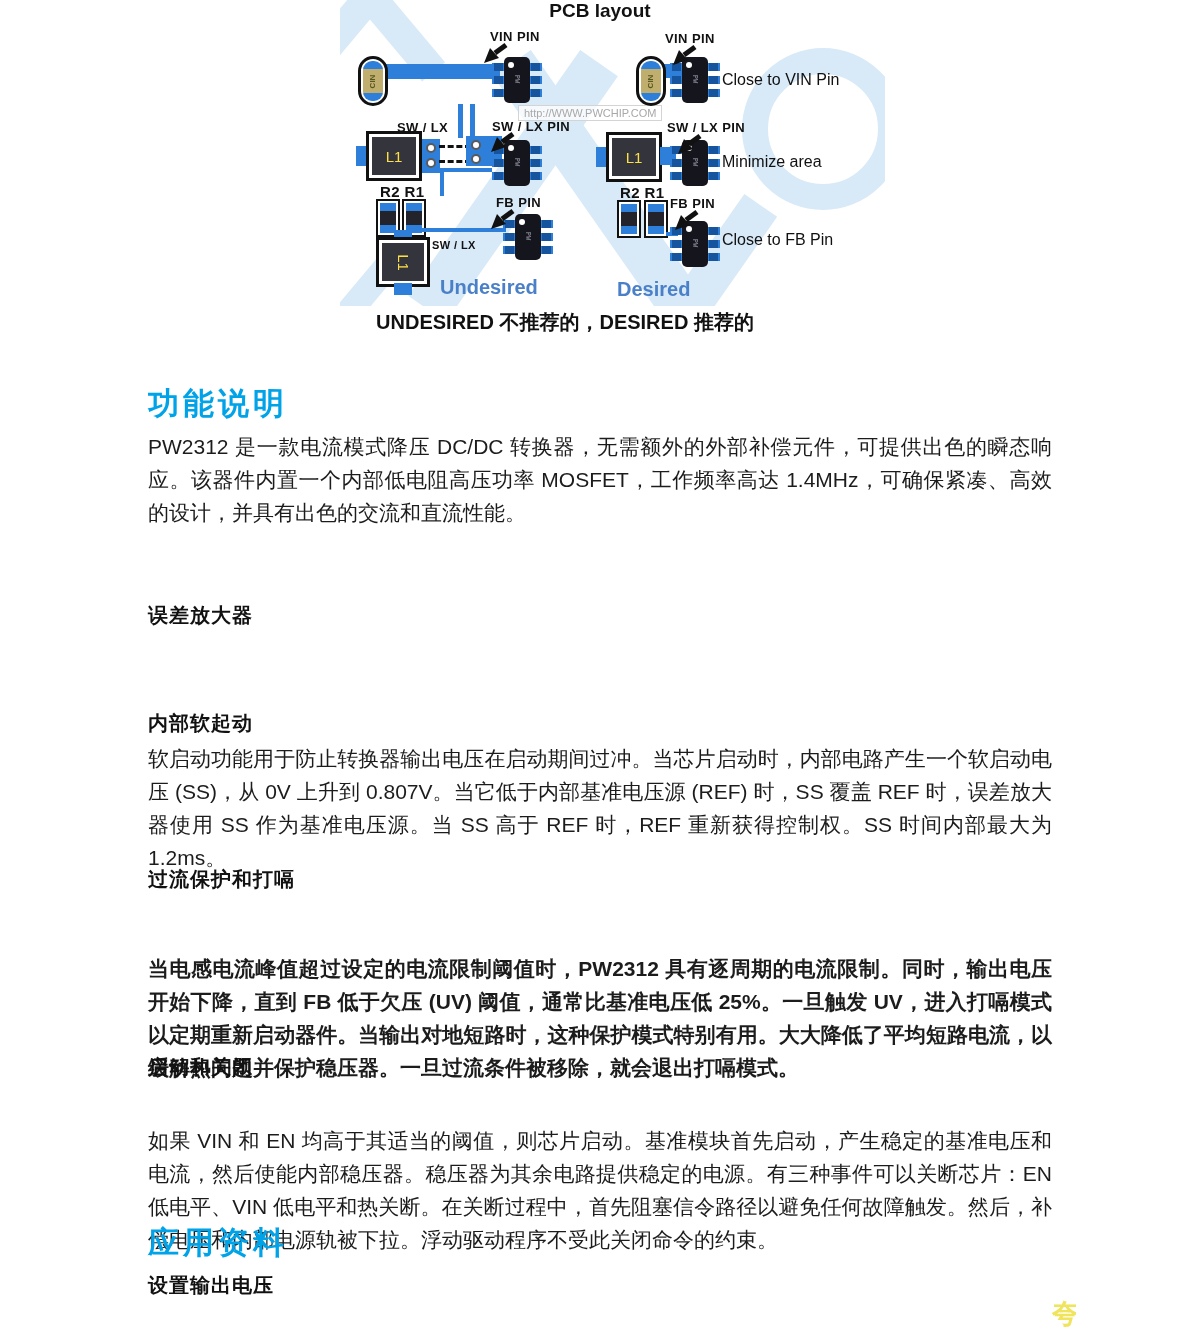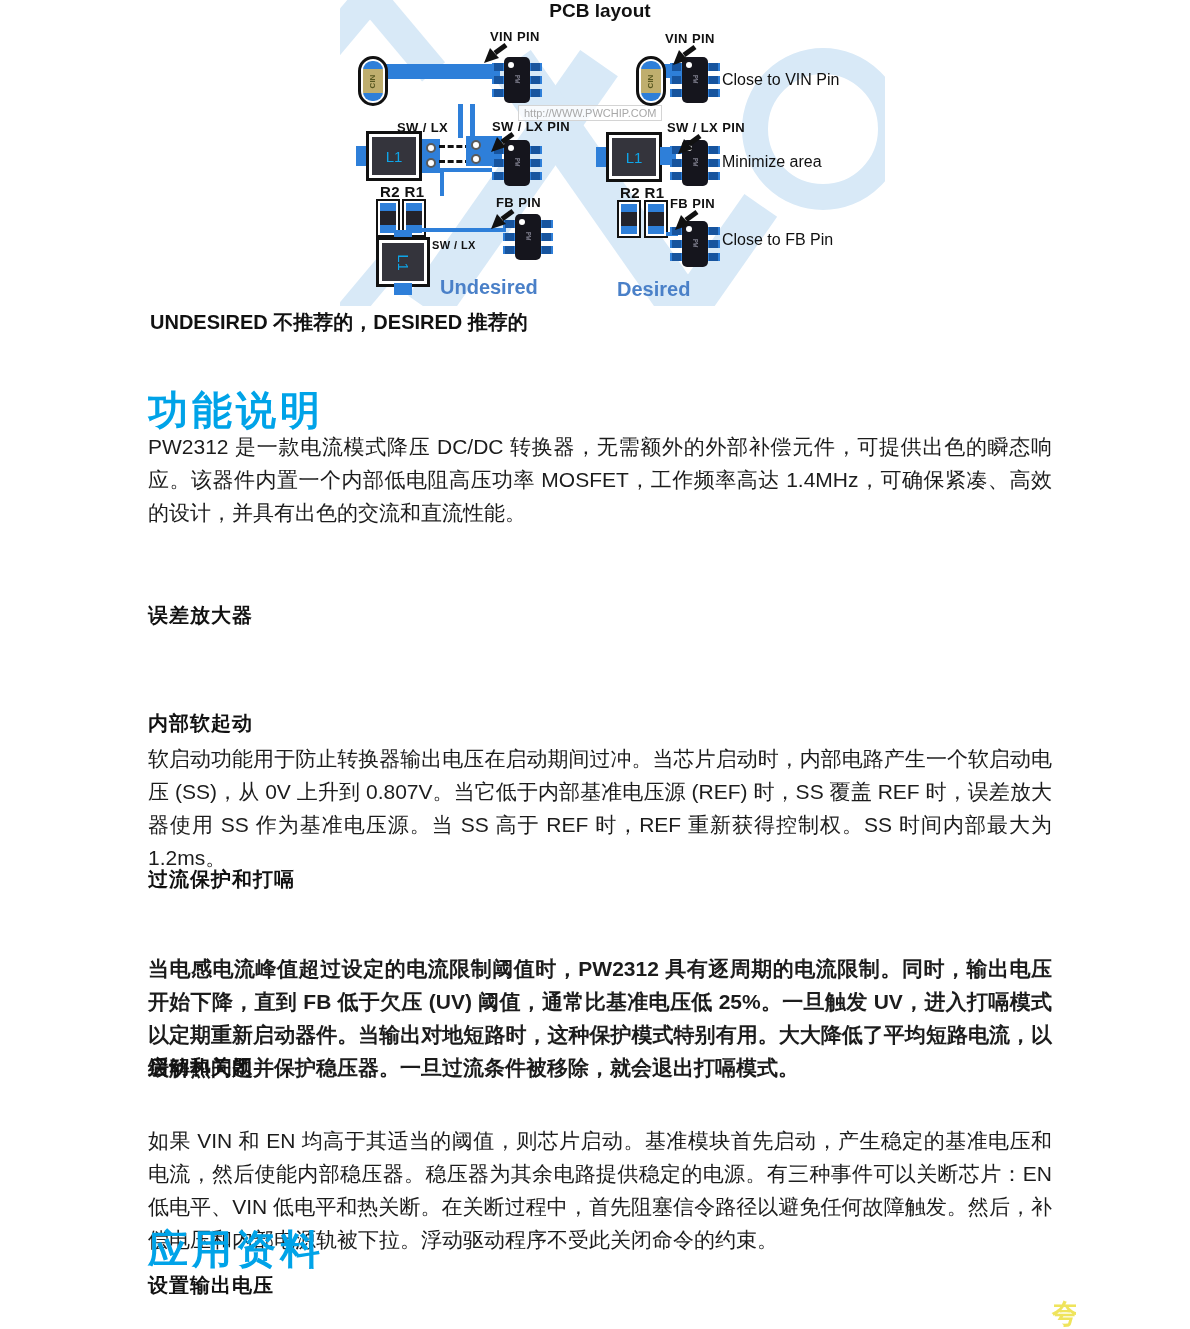--- a/index.html
+++ b/index.html
@@ -32,33 +32,33 @@
   .cap-inner{width:100%;height:100%;border-radius:9px;overflow:hidden;
        background:linear-gradient(180deg,#2e7fd9 0 20%,#bfae6e 20% 80%,#2e7fd9 80%);
        display:flex;align-items:center;justify-content:center;}
   .cap-txt{transform:rotate(-90deg);font-size:8px;font-weight:700;color:#56561f;}
 
   .res{position:absolute;width:24px;height:38px;border:2.5px solid #111;background:#fff;
        padding:2px;box-sizing:border-box;}
   .res-inner{width:100%;height:100%;background:linear-gradient(180deg,#2e7fd9 0 27%,#23232b 27% 73%,#2e7fd9 73%);}
 
   .ind{position:absolute;border:3px solid #111;background:#fff;padding:3px;box-sizing:border-box;}
-  .ind-core{width:100%;height:100%;background:#34343c;color:#0ea5e9;display:flex;
+  .ind-core{width:100%;height:100%;background:#34343c;color:#fde047;display:flex;
             align-items:center;justify-content:center;font-size:15px;}
   .ind-core.rot span{display:block;transform:rotate(90deg);}
   .tab{position:absolute;background:#2e7fd9;}
   .trace{position:absolute;background:#2e7fd9;}
   .dash{position:absolute;border-top:3.5px dashed #111;}
   .via{position:absolute;width:6px;height:6px;border-radius:50%;background:#fff;border:2.5px solid #5a5a5a;z-index:3;}
   .arr{position:absolute;z-index:4;}
 
   
-  .caption{position:absolute;left:150px;top:309px;width:830px;
+  .caption{position:absolute;left:150px;top:309px;width:830px;text-align:center;
            font-weight:700;font-size:20px;color:#111;}
-  .sec-title{position:absolute;left:148px;font-weight:700;font-size:40px;color:#00a3e8;letter-spacing:4px;}
+  .sec-title{position:absolute;left:148px;font-weight:700;font-size:31px;color:#00a3e8;letter-spacing:4px;}
   .sub-title{position:absolute;left:148px;font-weight:700;font-size:20px;color:#111;letter-spacing:1px;}
   .para{position:absolute;left:148px;width:904px;font-size:21px;line-height:33px;
         text-align:justify;color:#1c1c1c;}
   .last-para{position:absolute;left:123px;top:1297px;width:929px;height:30px;box-sizing:border-box;
         padding-left:25px;border-bottom:3px solid #111;font-size:21px;color:#1c1c1c;white-space:nowrap;}
   .brand-wm{position:absolute;left:1052px;top:1296px;font-weight:700;font-size:27px;color:#efe45c;white-space:nowrap;}
 </style>
 </head>
 <body>
 

